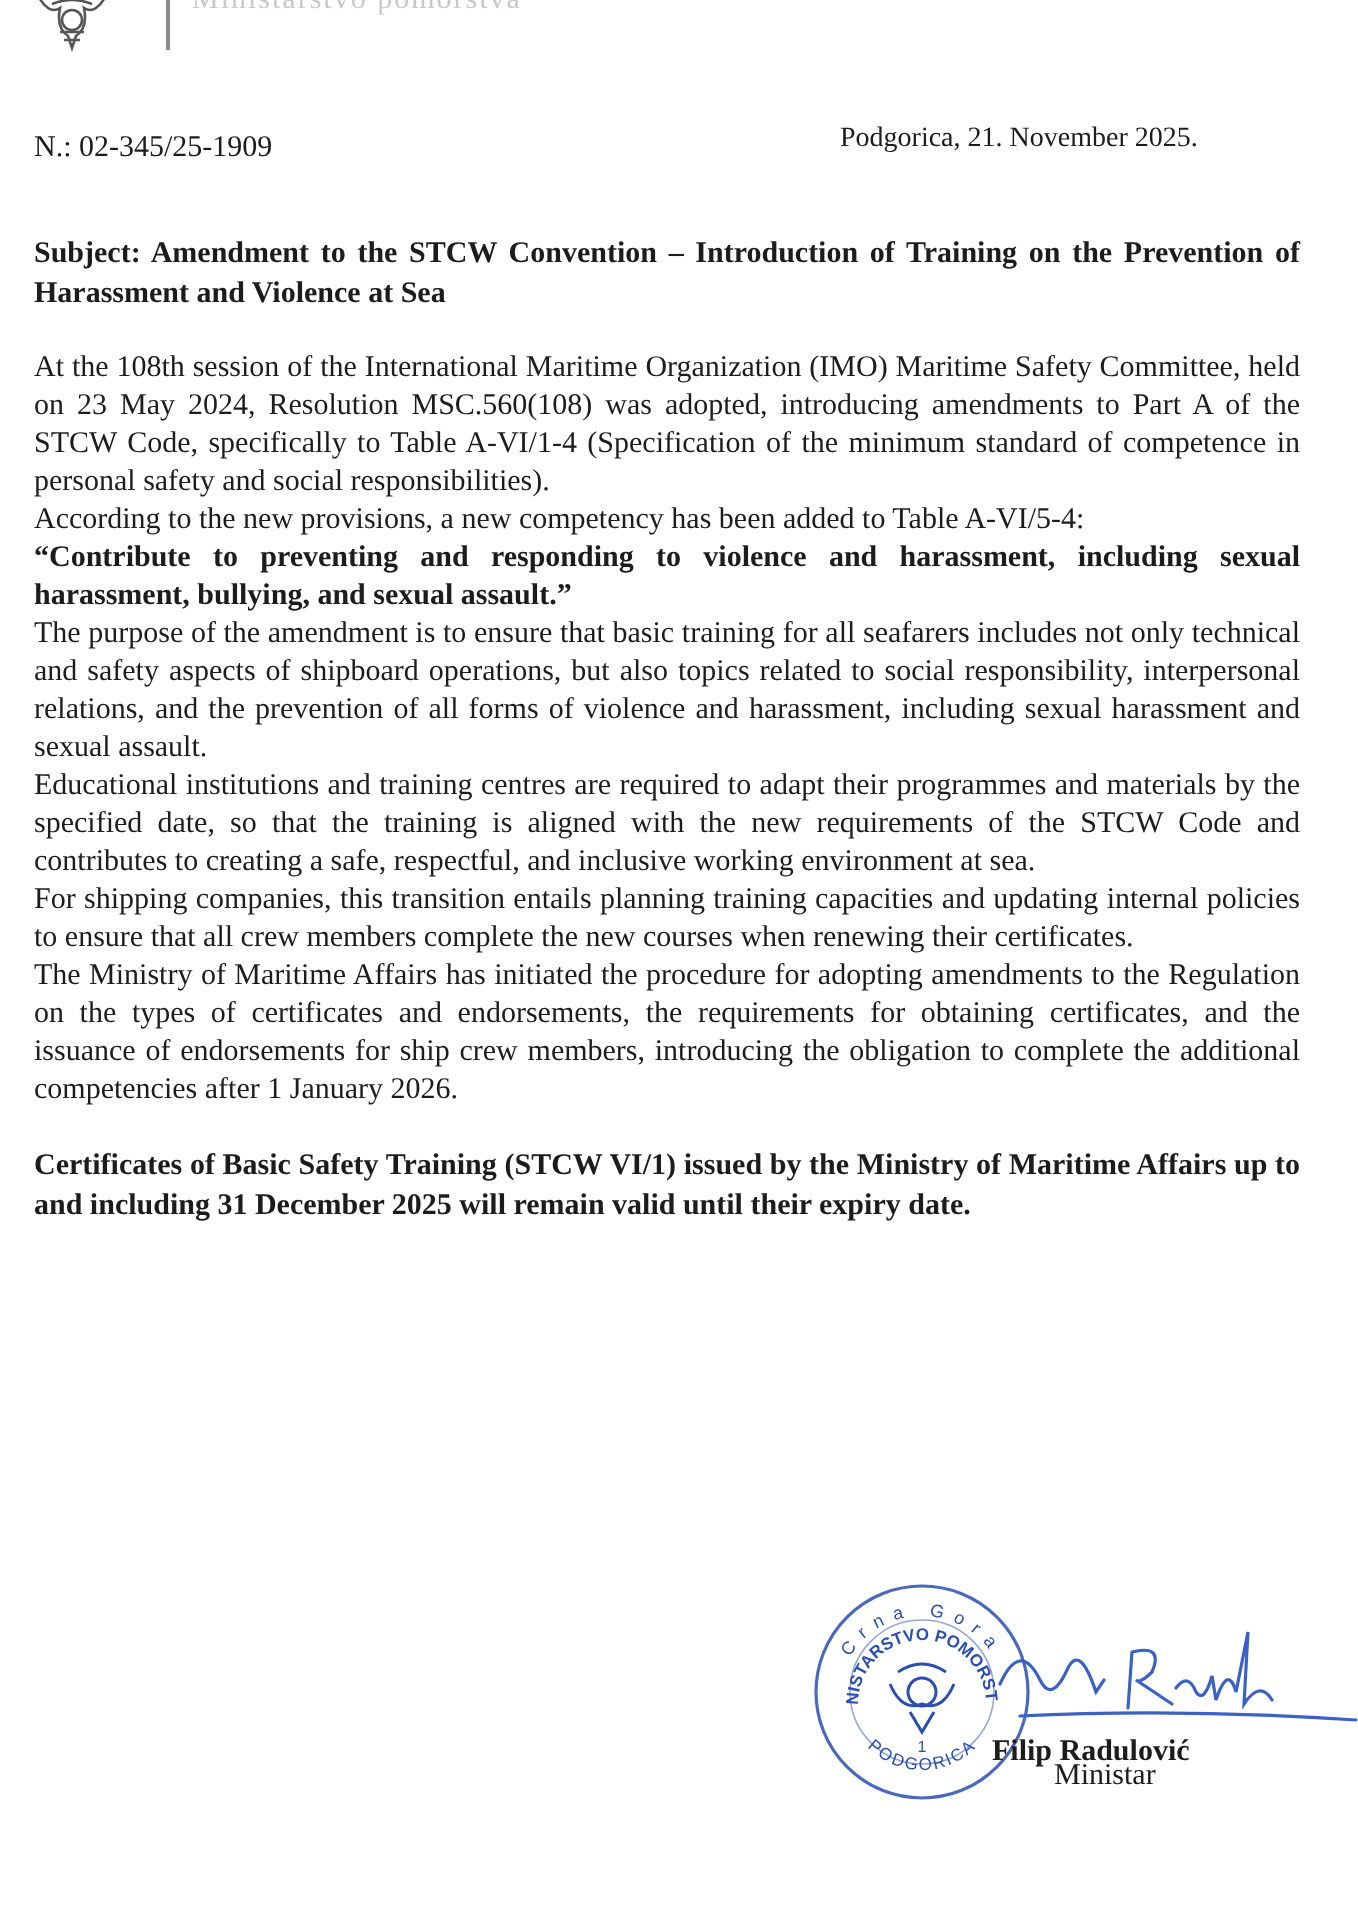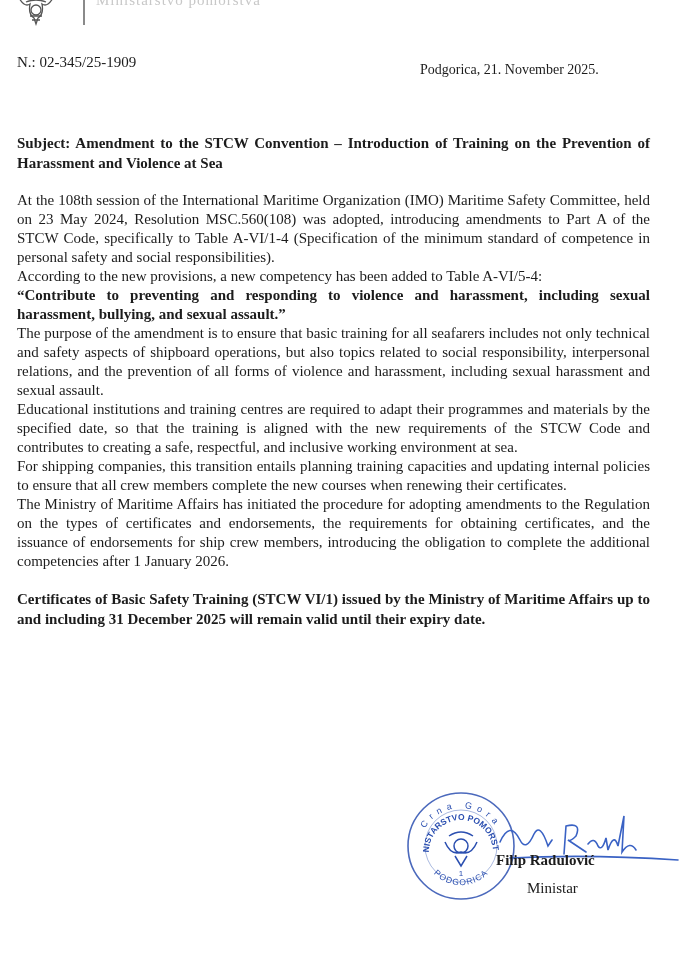--- a/index.html
+++ b/index.html
@@ -6,34 +6,34 @@
   body {
     width: 679px; height: 960px; position: relative; overflow: hidden;
     font-family: "Liberation Serif", "DejaVu Serif", serif;
     color: #1c1c1c;
   }
   .header { position: absolute; left: 0; top: 0; width: 679px; height: 28px; }
   .crest { position: absolute; left: 14px; top: -6px; width: 44px; height: 32px; }
   .header-divider { position: absolute; left: 83px; top: 0; width: 2px; height: 25px; background: #8a8a8a; }
   .header-text { position: absolute; left: 96px; top: -8px; font-size: 15px; color: #c8c8c8; letter-spacing: 1px; white-space: nowrap; }
 
-  .ref { position: absolute; left: 17px; top: 54px; font-size: 15px; }
+  .ref { position: absolute; left: 17px; top: 66px; font-size: 15px; }
   .place-date { position: absolute; left: 420px; top: 62px; font-size: 14px; }
 
   .content { position: absolute; left: 17px; top: 118px; width: 633px; font-size: 15px; line-height: 19px; }
-  .subject { font-weight: bold; text-align: justify; margin: 16px 0 18px 0; line-height: 19.5px; }
+  .subject { font-weight: bold; text-align: justify; margin: 0 0 18px 0; line-height: 19.5px; }
   .para { margin: 0; text-align: justify; }
   .bold { font-weight: bold; }
   .quote { font-weight: bold; margin: 0; text-align: justify; }
   .closing { font-weight: bold; margin: 19px 0 0 0; text-align: justify; line-height: 19.5px; }
 
   .signature-block { position: absolute; left: 400px; top: 790px; width: 279px; height: 140px; }
   .stamp { position: absolute; left: 5px; top: 0; width: 112px; height: 112px; }
   .signature { position: absolute; left: 90px; top: 22px; width: 190px; height: 60px; }
-  .signer-name { position: absolute; left: 96px; top: 62px; font-size: 15px; font-weight: bold; white-space: nowrap; }
+  .signer-name { position: absolute; left: 96px; top: 78px; font-size: 15px; font-weight: bold; white-space: nowrap; }
   .signer-title { position: absolute; left: 127px; top: 90px; font-size: 15px; font-weight: normal; white-space: nowrap; }
 </style>
 </head>
 <body>
 
 <div class="header">
   <svg class="crest" viewBox="0 0 44 32">
     <g fill="none" stroke="#555" stroke-width="1.3">
       <path d="M4 2 Q10 14 16 10 Q14 20 20 24 L22 30 L24 24 Q30 20 28 10 Q34 14 40 2"></path>
       <path d="M12 8 Q22 4 32 8"></path>

